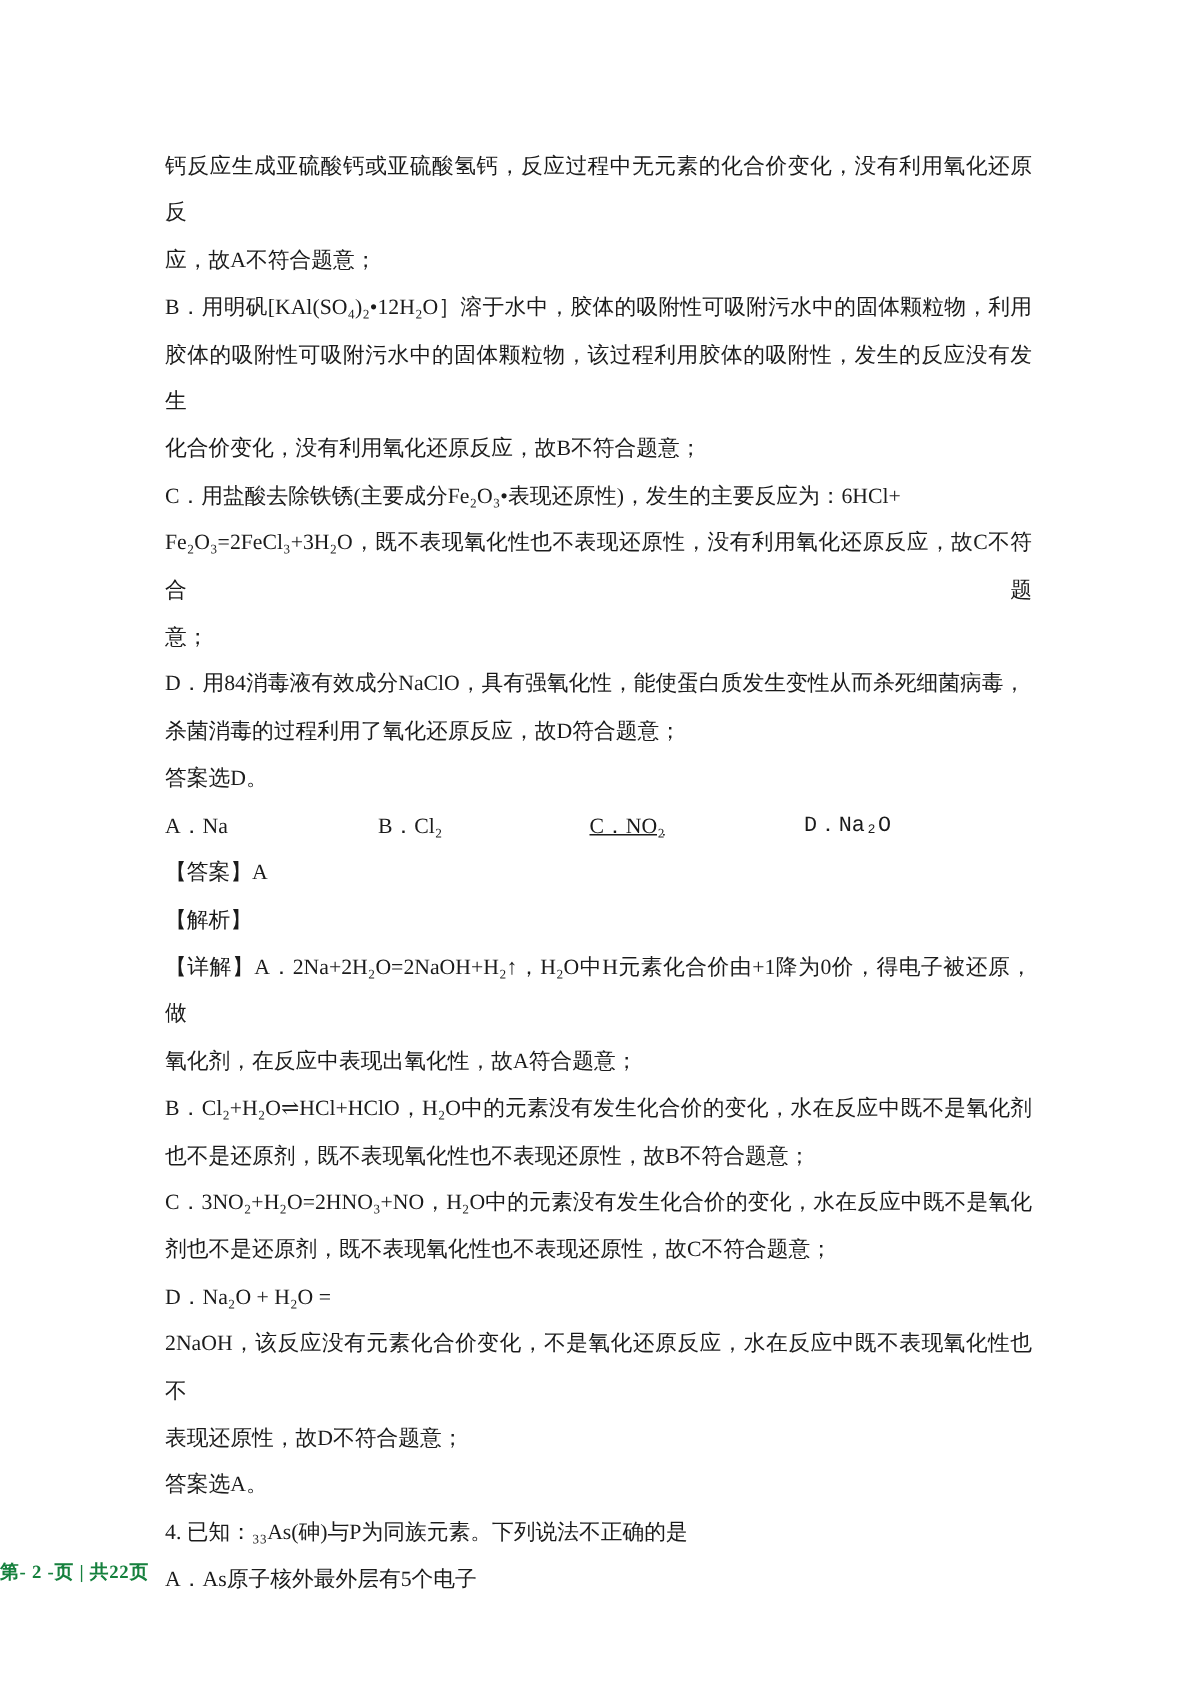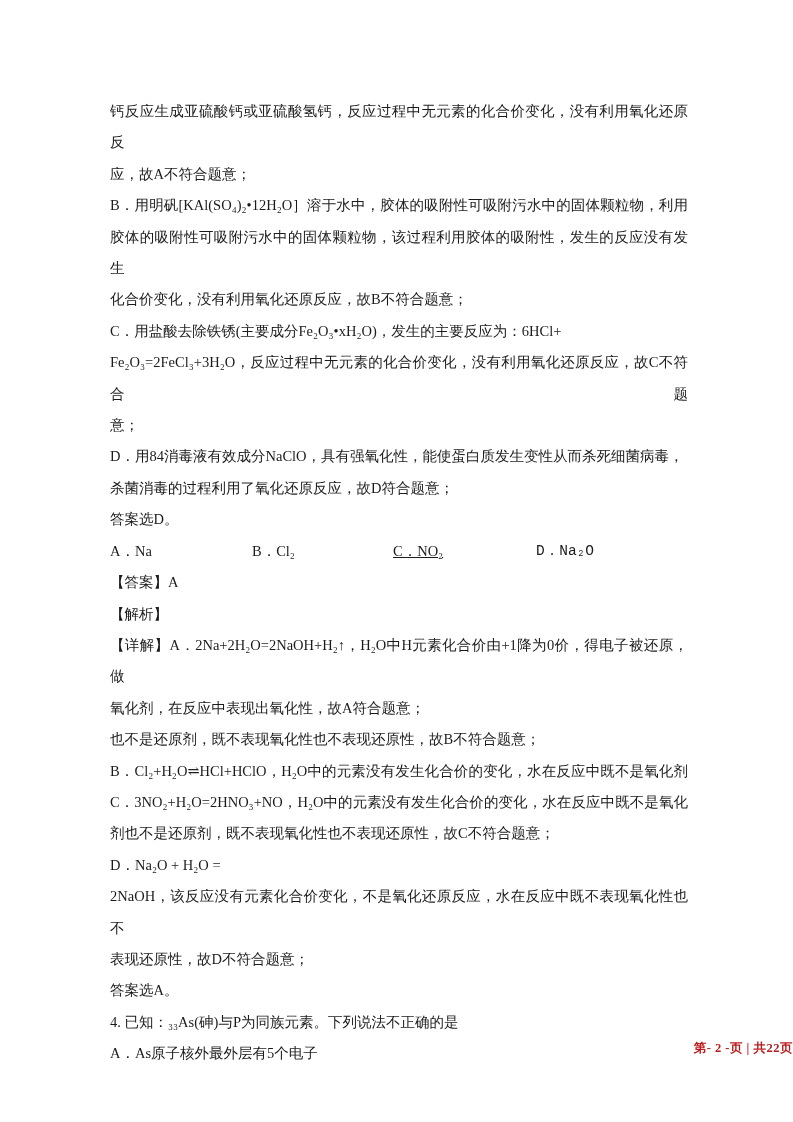--- a/index.html
+++ b/index.html
@@ -21,55 +21,55 @@
   .ln { min-height: 31.4px; }
   .ln.j { text-align: justify; text-align-last: justify; }
   .opts { display: flex; }
   .opts .o1 { width: 142px; }
   .opts .o2 { width: 141px; }
   .opts .o3 { width: 143px; text-decoration: underline; }
   .opts .o4 { flex: 1; font-family: Liberation Mono, monospace; }
   .footer {
     position: absolute;
     left: 0; top: 1040px; width: 793px;
-    text-align: right;
+    text-align: left;
     font-size: 12.5px;
     font-weight: 600;
     letter-spacing: 0.5px;
-    color: #b91c1c;
+    color: #15803d;
   }
 </style>
 </head>
 <body>
 
 <div class="page">
   <div class="content">
     <div class="ln j">钙反应生成亚硫酸钙或亚硫酸氢钙，反应过程中无元素的化合价变化，没有利用氧化还原反</div>
     <div class="ln">应，故A不符合题意；</div>
     <div class="ln j">B．用明矾[KAl(SO₄)₂•12H₂O］溶于水中，胶体的吸附性可吸附污水中的固体颗粒物，利用</div>
     <div class="ln j">胶体的吸附性可吸附污水中的固体颗粒物，该过程利用胶体的吸附性，发生的反应没有发生</div>
     <div class="ln">化合价变化，没有利用氧化还原反应，故B不符合题意；</div>
-    <div class="ln">C．用盐酸去除铁锈(主要成分Fe₂O₃•xH₂O)，发生的主要反应为：6HCl+</div>
-    <div class="ln j">Fe₂O₃=2FeCl₃+3H₂O，反应过程中无元素的化合价变化，没有利用氧化还原反应，故C不符合题</div>
+    <div class="ln">C．用盐酸去除铁锈(主要成分Fe₂O₃•表现还原性)，发生的主要反应为：6HCl+</div>
+    <div class="ln j">Fe₂O₃=2FeCl₃+3H₂O，既不表现氧化性也不表现还原性，没有利用氧化还原反应，故C不符合题</div>
     <div class="ln">意；</div>
     <div class="ln">D．用84消毒液有效成分NaClO，具有强氧化性，能使蛋白质发生变性从而杀死细菌病毒，</div>
     <div class="ln">杀菌消毒的过程利用了氧化还原反应，故D符合题意；</div>
     <div class="ln">答案选D。</div>
     <div class="ln opts">
       <span class="o1">A．Na</span>
       <span class="o2">B．Cl₂</span>
       <span class="o3">C．NO₂</span>
       <span class="o4">D．Na₂O</span>
     </div>
     <div class="ln">【答案】A</div>
     <div class="ln">【解析】</div>
     <div class="ln j">【详解】A．2Na+2H₂O=2NaOH+H₂↑，H₂O中H元素化合价由+1降为0价，得电子被还原，做</div>
     <div class="ln">氧化剂，在反应中表现出氧化性，故A符合题意；</div>
+    <div class="ln j">B．Cl₂+H₂O⇌HCl+HClO，H₂O中的元素没有发生化合价的变化，水在反应中既不是氧化剂</div>
     <div class="ln">也不是还原剂，既不表现氧化性也不表现还原性，故B不符合题意；</div>
-    <div class="ln j">B．Cl₂+H₂O⇌HCl+HClO，H₂O中的元素没有发生化合价的变化，水在反应中既不是氧化剂</div>
     <div class="ln j">C．3NO₂+H₂O=2HNO₃+NO，H₂O中的元素没有发生化合价的变化，水在反应中既不是氧化</div>
     <div class="ln">剂也不是还原剂，既不表现氧化性也不表现还原性，故C不符合题意；</div>
     <div class="ln">D．Na₂O + H₂O =</div>
     <div class="ln j">2NaOH，该反应没有元素化合价变化，不是氧化还原反应，水在反应中既不表现氧化性也不</div>
     <div class="ln">表现还原性，故D不符合题意；</div>
     <div class="ln">答案选A。</div>
     <div class="ln">4. 已知：₃₃As(砷)与P为同族元素。下列说法不正确的是</div>
     <div class="ln">A．As原子核外最外层有5个电子</div>
 
   </div>

